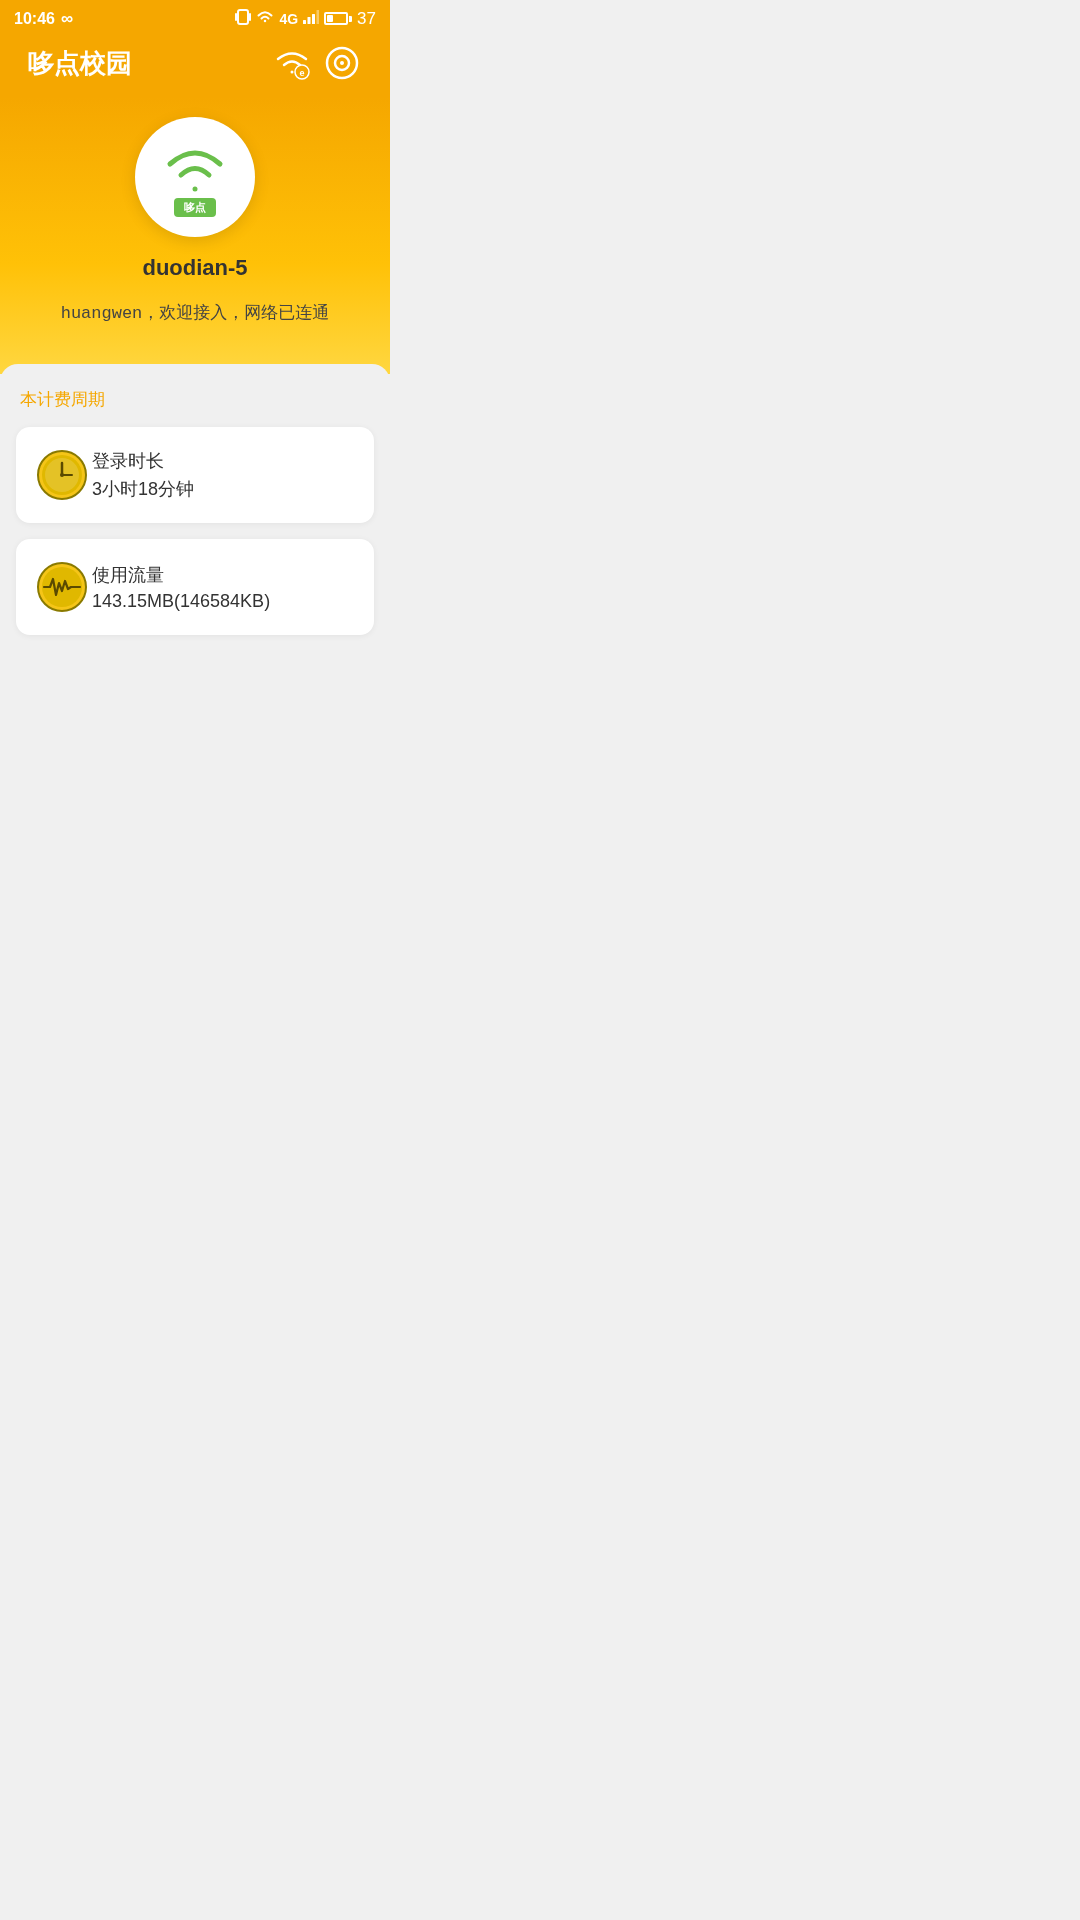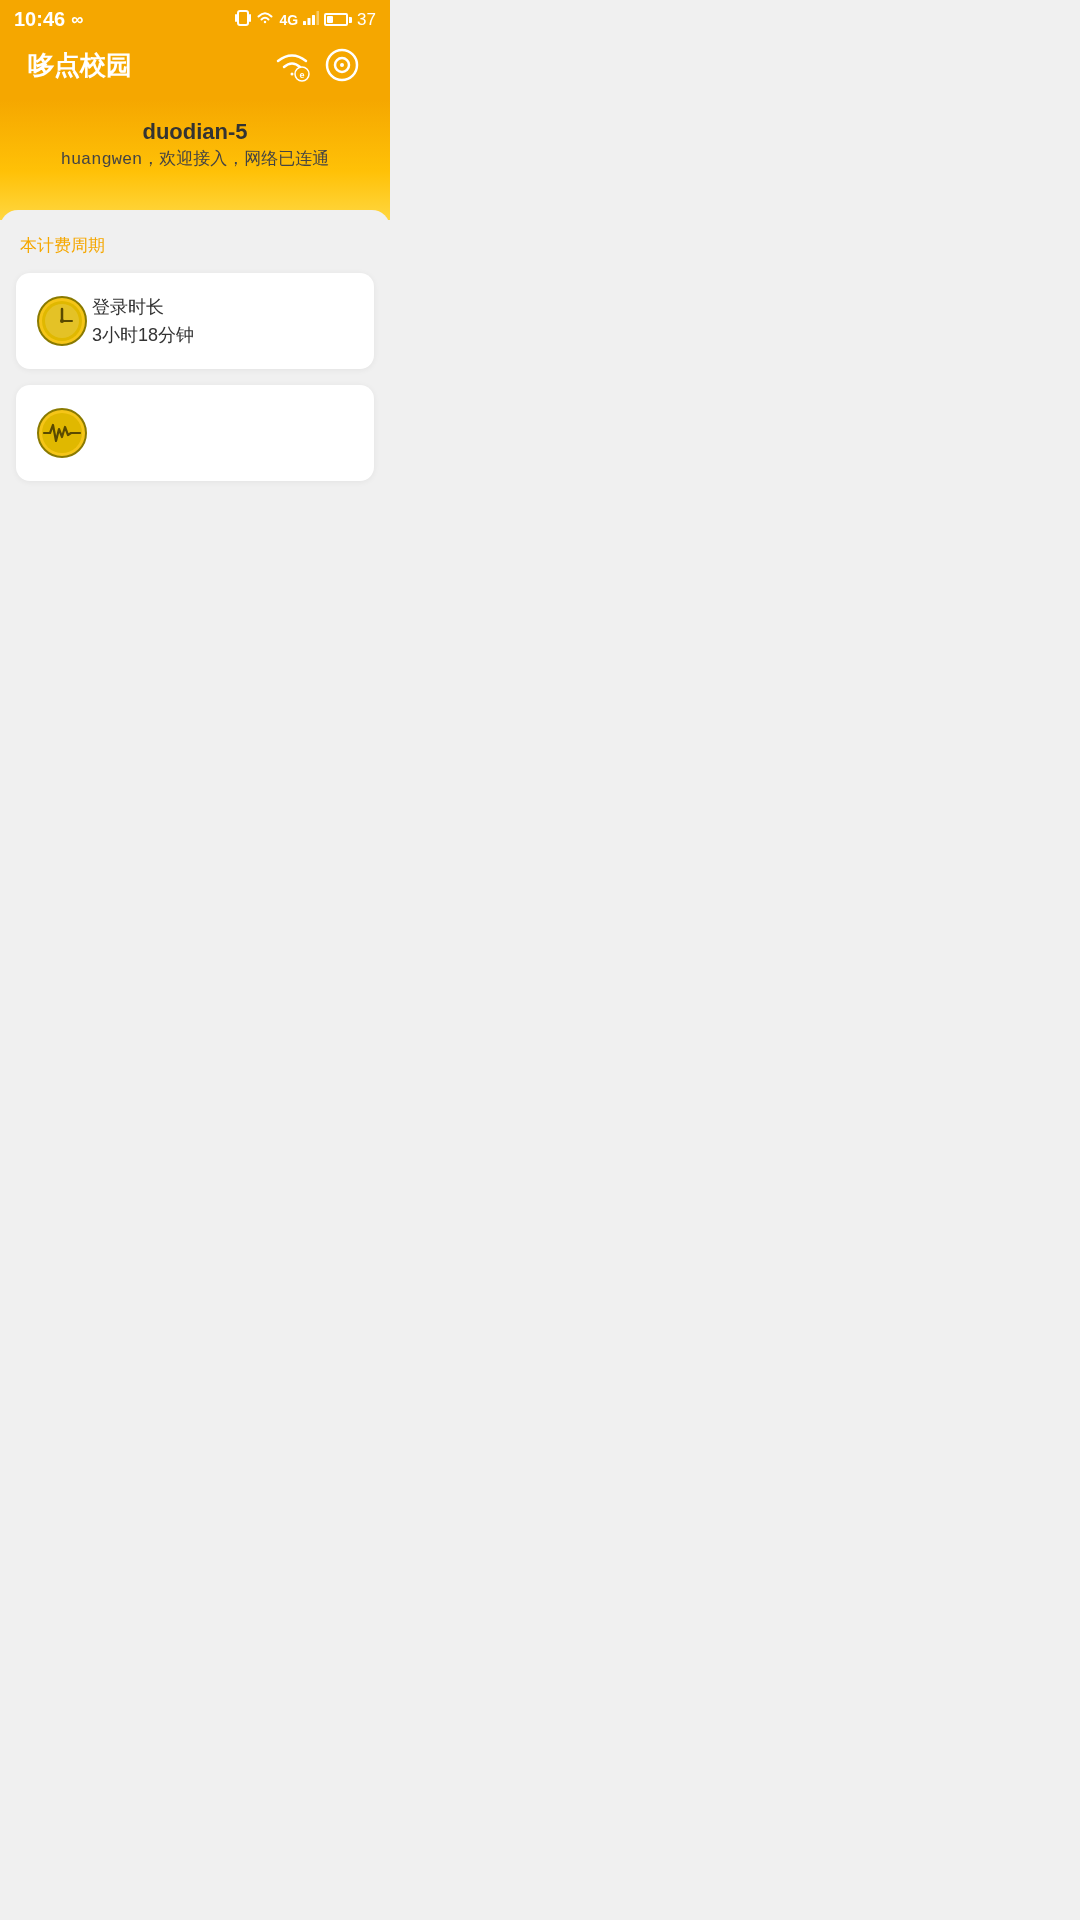--- a/index.html
+++ b/index.html
@@ -27,21 +27,21 @@
     .status-left {
       display: flex;
       align-items: center;
       gap: 6px;
     }
     .status-right {
       display: flex;
       align-items: center;
       gap: 5px;
     }
-    .status-time { font-weight: 600; font-size: 20px; }
+    .status-time { font-weight: 600; font-size: 16px; }
 
     
     .header {
       display: flex;
       justify-content: space-between;
       align-items: center;
       padding: 10px 28px 14px;
       background: #f5a700;
     }
     .app-title {
@@ -83,21 +83,21 @@
       align-items: center;
       justify-content: center;
       margin-bottom: 18px;
       box-shadow: 0 4px 16px rgba(0,0,0,0.12);
     }
 
     .ssid-name {
       color: #333;
       font-size: 22px;
       font-weight: bold;
-      margin-bottom: 2px;
+      margin-bottom: 20px;
     }
 
     .welcome-text {
       color: #444;
       font-size: 17px;
       font-family: Liberation Mono, monospace;
     }
 
     .logout-btn {
       width: 85%;
@@ -241,20 +241,31 @@
 
         <circle cx="19" cy="19" r="15" stroke="white" stroke-width="2.5" fill="none"></circle>
         <circle cx="19" cy="19" r="7" stroke="white" stroke-width="2.5" fill="none"></circle>
         <circle cx="19" cy="19" r="2" fill="white"></circle>
       </svg>
     </div>
   </div>
 </div>
 
 <div class="hero-area">
+  <div class="wifi-logo-circle">
+    <div class="wifi-svg-container">
+      <svg width="70" height="65" viewBox="0 0 70 65" fill="none">
+
+        <path d="M35 52 L35 52" stroke="#6abf4b" stroke-width="5" stroke-linecap="round"></path>
+        <path d="M21 38 Q35 25 49 38" stroke="#6abf4b" stroke-width="5" fill="none" stroke-linecap="round"></path>
+        <path d="M10 27 Q35 5 60 27" stroke="#6abf4b" stroke-width="5" fill="none" stroke-linecap="round"></path>
+      </svg>
+      <div style="background:#6abf4b;color:white;font-size:11px;padding:2px 10px;border-radius:4px;margin-top:-4px;font-weight:600;">哆点</div>
+    </div>
+  </div>
 
   <div class="ssid-name">duodian-5</div>
   <div class="welcome-text">huangwen，欢迎接入，网络已连通</div>
 
 </div>
 
 <div class="content-area">
   <div class="section-title">本计费周期</div>
 
   <div class="info-card">
@@ -279,14 +290,18 @@
 
   <div class="info-card">
     <div class="card-icon">
       <svg width="52" height="52" viewBox="0 0 52 52" fill="none">
         <circle cx="26" cy="26" r="24" fill="#f5c518" stroke="#8a7a00" stroke-width="2"></circle>
         <circle cx="26" cy="26" r="20" fill="#e0b800"></circle>
 
         <polyline points="8,26 14,26 17,18 20,34 23,22 26,30 29,20 32,28 35,26 44,26" stroke="#5a4a00" stroke-width="2.2" fill="none" stroke-linecap="round" stroke-linejoin="round"></polyline>
       </svg>
     </div>
+    <div class="card-text">
+      <div class="card-label">使用流量</div>
+      <div class="card-value">143.15MB(146584KB)</div>
+    </div>
   </div>
 </div>
 
 </body></html>

